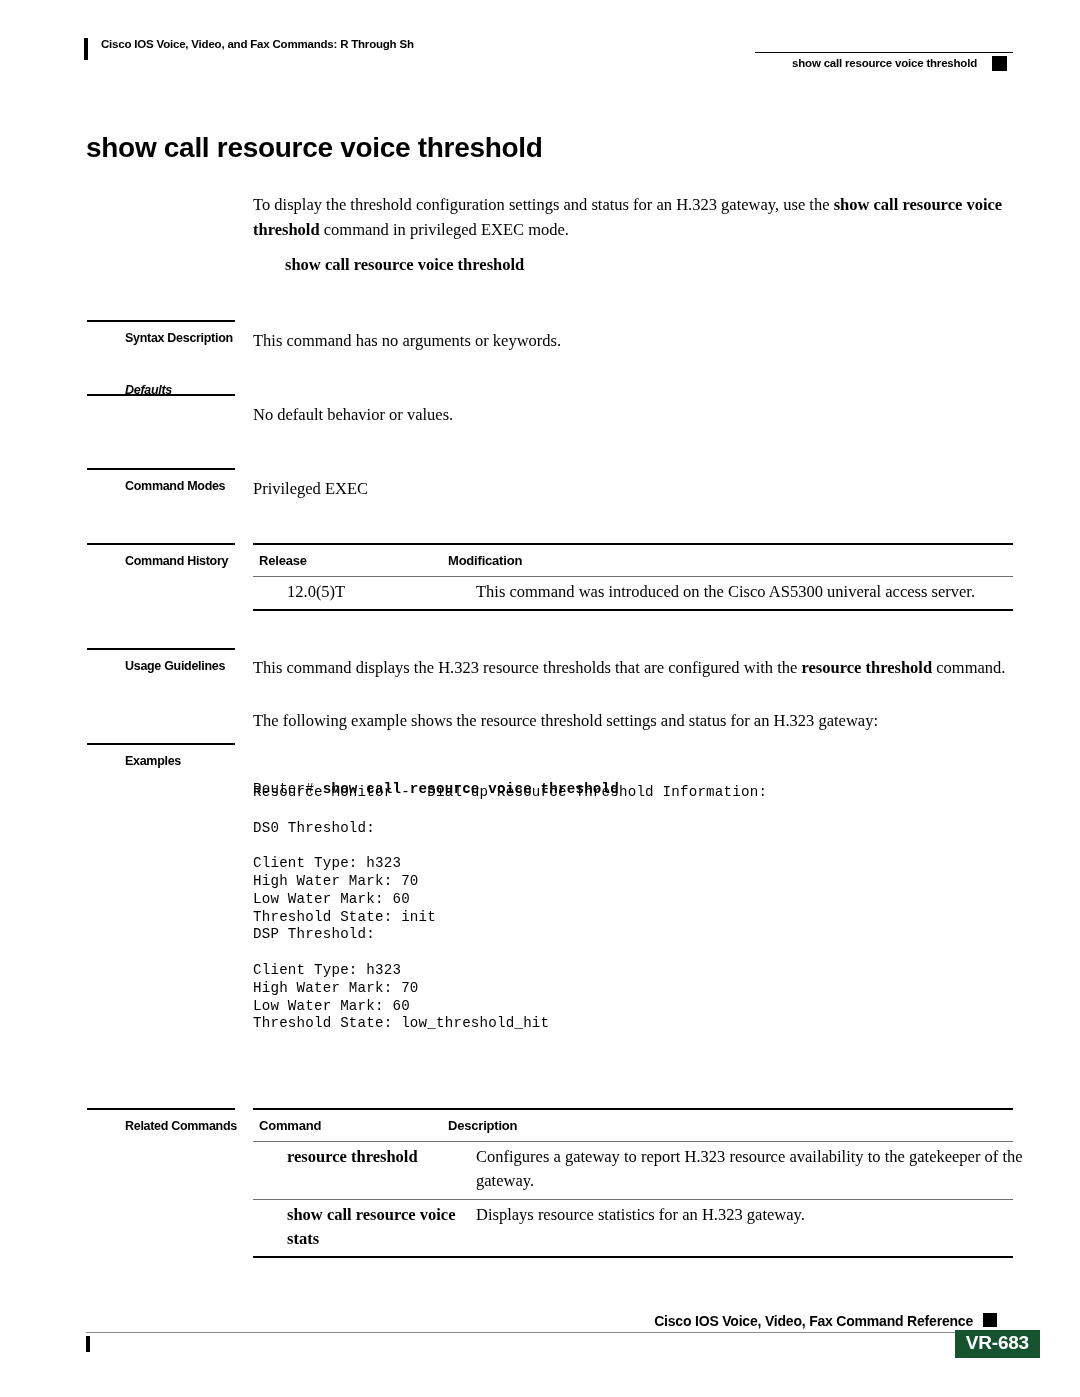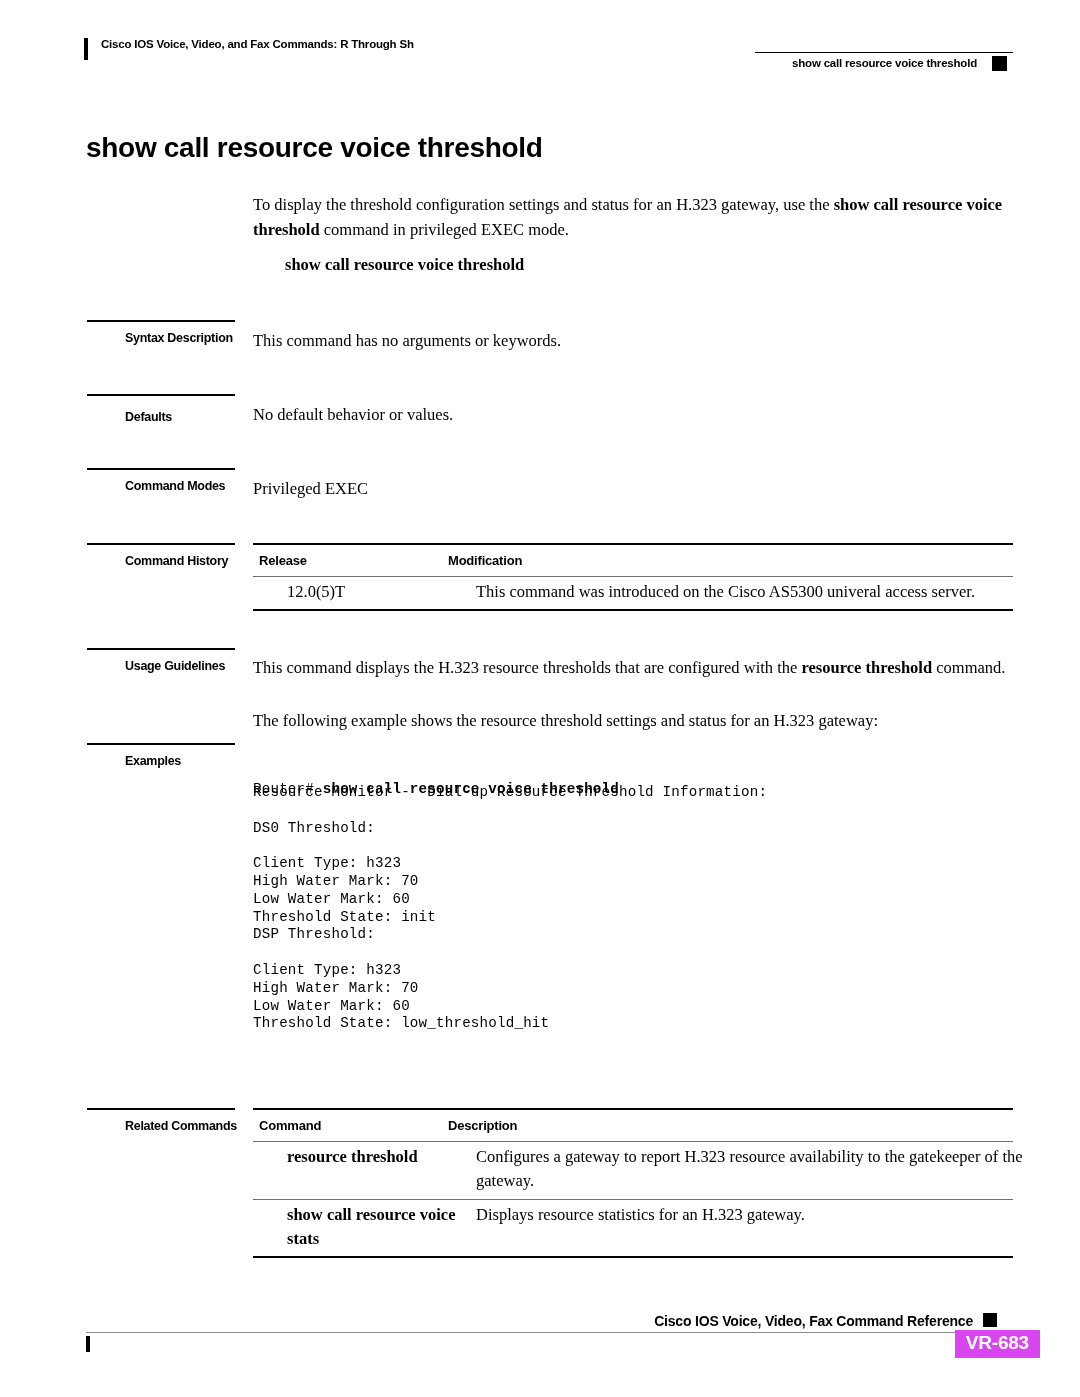--- a/index.html
+++ b/index.html
@@ -195,21 +195,21 @@
     left: 86px;
     top: 1332px;
     width: 927px;
     height: 1px;
     background: #8a8a8a;
   }
   .ftr-pagebox {
     position: absolute;
     right: 40px;
     top: 1330px;
-    background: #d946ef;
+    background: #14532d;
     color: #fff;
     font-family: "Liberation Sans", sans-serif;
     font-weight: bold;
     font-size: 19px;
     letter-spacing: -0.2px;
     padding: 2px 11px 4px 11px;
   }
   .ftr-left-bar {
     position: absolute;
     left: 86px;
@@ -234,21 +234,21 @@
 
   <div class="body-col" style="top:192px;"><span>To display the threshold configuration settings and status for an H.323 gateway, use the </span><b>show call resource voice threshold</b><span> command in privileged EXEC mode.</span></div>
 
   <div class="syntax-line" style="top:255px;">show call resource voice threshold</div>
 
   <div class="sec-rule" style="top:320px;"></div>
   <div class="sec-label" style="top:331px;">Syntax Description</div>
   <div class="body-col" style="top:328px;">This command has no arguments or keywords.</div>
 
   <div class="sec-rule" style="top:394px;"></div>
-  <div class="sec-label" style="top:410px;">Defaults</div>
+  <div class="sec-label" style="top:383px;font-style:italic;">Defaults</div>
   <div class="body-col" style="top:402px;">No default behavior or values.</div>
 
   <div class="sec-rule" style="top:468px;"></div>
   <div class="sec-label" style="top:479px;">Command Modes</div>
   <div class="body-col" style="top:476px;">Privileged EXEC</div>
 
   <div class="sec-rule" style="top:543px;"></div>
   <div class="sec-label" style="top:554px;">Command History</div>
 
   <div class="tbl" style="top:543px;">

